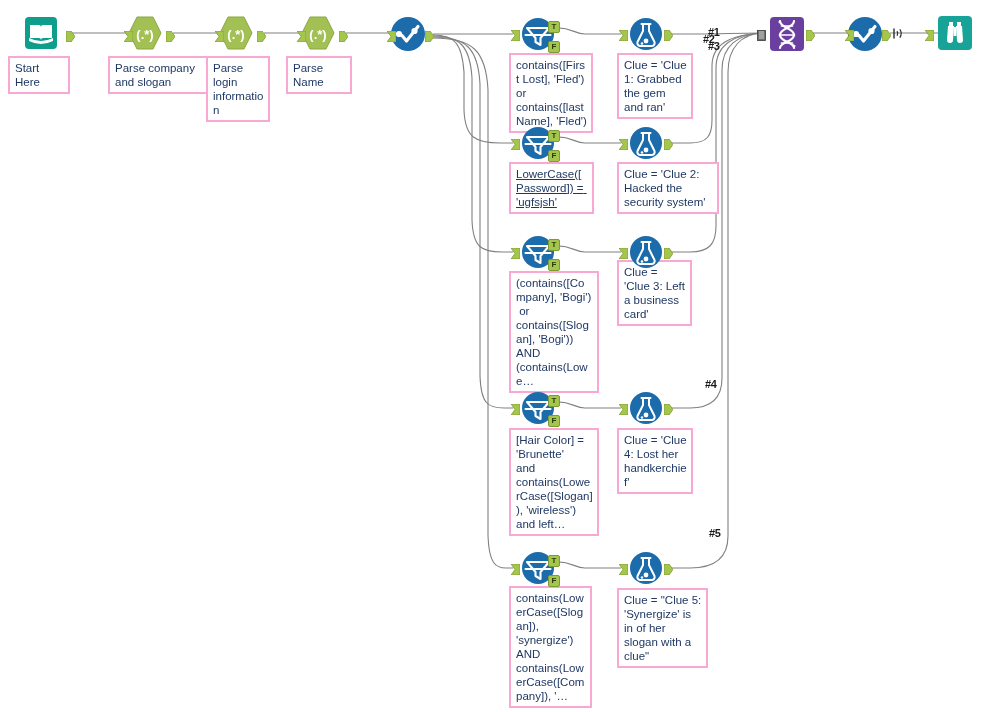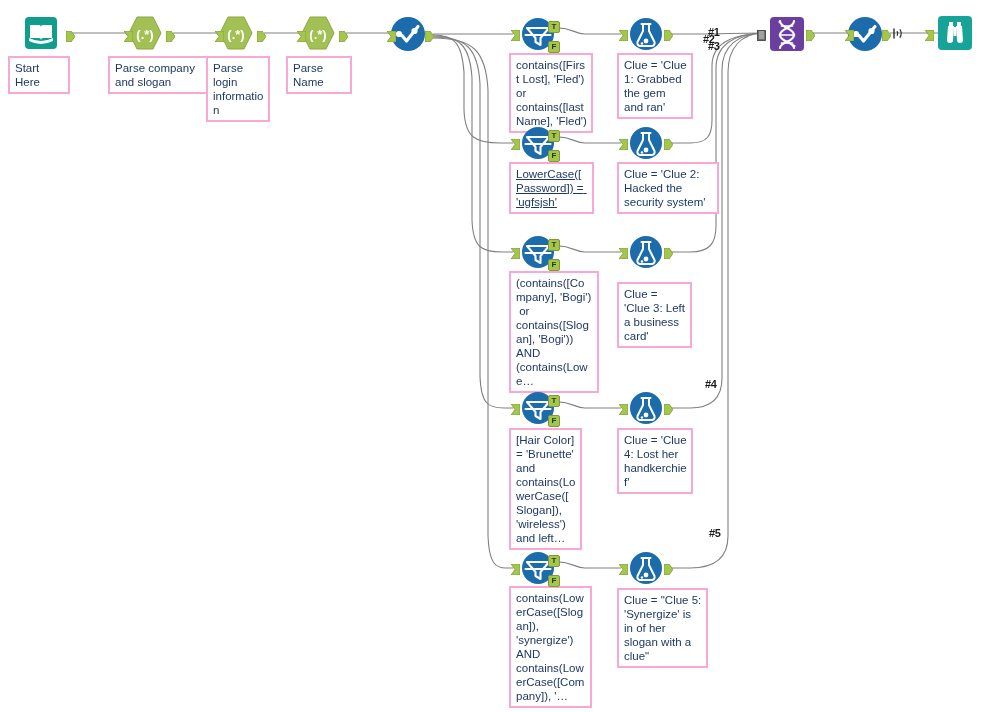--- a/index.html
+++ b/index.html
@@ -356,39 +356,39 @@
   <div class="anchor" style="left:619px; top:245px;">
     <svg class="nub" viewBox="0 0 9 11">
         <path d="M0 0 H9 V11 H0 L4 5.5 Z" fill="#a5c64c" stroke="#7d9b33" stroke-width="0.8"></path>
       </svg>
   </div>
   <div class="anchor" style="left:664px; top:245px;">
     <svg class="nub" viewBox="0 0 9 11">
         <path d="M0 0 H5 L9 5.5 L5 11 H0 Z" fill="#a5c64c" stroke="#7d9b33" stroke-width="0.8"></path>
       </svg>
   </div>
-  <div class="annot" style="left:617px; top:282px; width:75px;">Clue = 'Clue 3: Left a business card'</div>
+  <div class="annot" style="left:617px; top:260px; width:75px;">Clue = 'Clue 3: Left a business card'</div>
 
   <div class="tool" style="left:519px; top:392px;">
     <div class="tool-icon">
       <svg width="38" height="38" viewBox="0 0 38 38">
         <circle cx="19" cy="16" r="16" fill="#1c6cab"></circle>
         <path d="M8 10 H30 L21.5 20 V27 L16.5 24 V20 Z" fill="none" stroke="#ffffff" stroke-width="2.1" stroke-linejoin="round"></path>
         <path d="M6.5 17 H31.5" stroke="#ffffff" stroke-width="2.1" stroke-linecap="round"></path>
       </svg>
     </div>
   </div>
   <div class="anchor" style="left:511px; top:401px;">
     <svg class="nub" viewBox="0 0 9 11">
         <path d="M0 0 H9 V11 H0 L4 5.5 Z" fill="#a5c64c" stroke="#7d9b33" stroke-width="0.8"></path>
       </svg>
   </div>
   <div class="tf-badge" style="left:548px; top:395px;">T</div>
   <div class="tf-badge" style="left:548px; top:415px;">F</div>
-  <div class="annot" style="left:509px; top:428px; width:73px;">[Hair Color] = 'Brunette'
+  <div class="annot" style="left:509px; top:428px; width:90px;">[Hair Color] = 'Brunette'
 and contains(LowerCase([Slogan]), 'wireless')
 and left…</div>
 
   <div class="tool" style="left:627px; top:392px;">
     <div class="tool-icon">
       <svg width="38" height="38" viewBox="0 0 38 38">
         <circle cx="19" cy="16" r="16" fill="#1c6cab"></circle>
         <path d="M16 6 H22 V13 L27.5 24 A3 3 0 0 1 25 28 H13 A3 3 0 0 1 10.5 24 L16 13 Z" fill="none" stroke="#ffffff" stroke-width="2"></path>
         <path d="M14.5 6 H23.5" stroke="#ffffff" stroke-width="2" stroke-linecap="round"></path>
         <circle cx="19" cy="23" r="2.4" fill="#ffffff"></circle>

